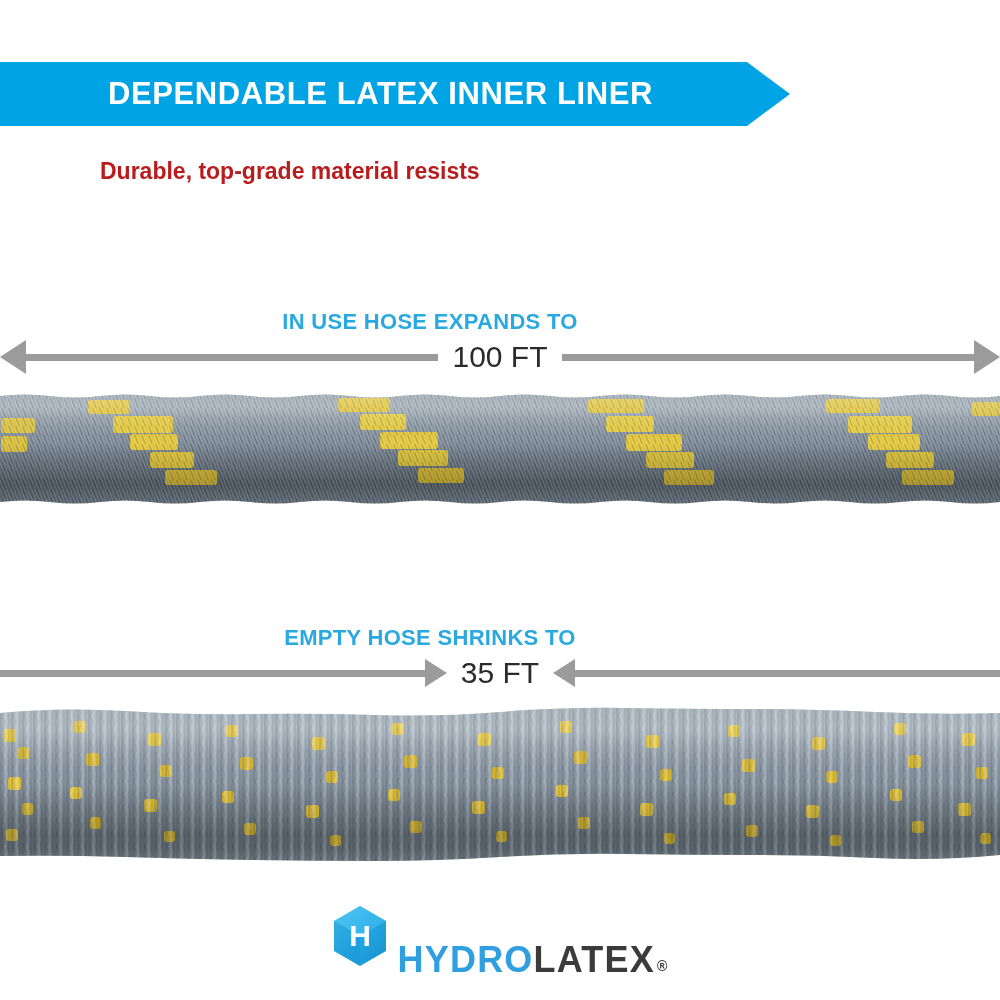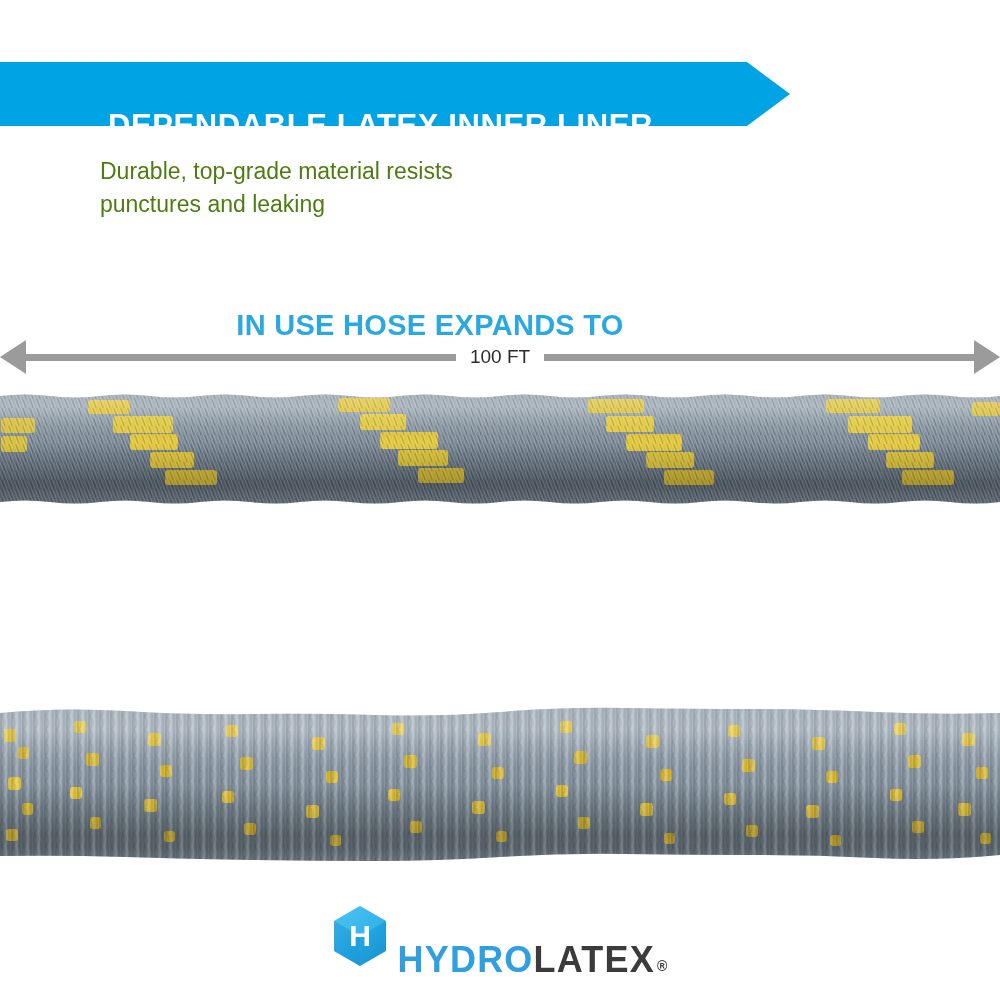--- a/index.html
+++ b/index.html
@@ -41,43 +41,42 @@
     position: absolute;
     left: 108px;
     top: 0;
     height: 64px;
     line-height: 64px;
     color: #ffffff;
     font-size: 31px;
     font-weight: bold;
     letter-spacing: 0.6px;
     white-space: nowrap;
-    margin-top: 32px;
   }
 
   
   .subtitle {
     position: absolute;
     left: 100px;
     top: 155px;
     width: 520px;
-    color: #4d7c0f;
+    color: #b91c1c;
     font-size: 23px;
     line-height: 33px;
-    font-weight: normal;
+    font-weight: bold;
   }
   .subtitle .line { display: block; }
 
   
   .measure-label {
     position: absolute;
     width: 860px;
     text-align: center;
     color: #2aa9e0;
-    font-size: 29px;
+    font-size: 22px;
     font-weight: bold;
     letter-spacing: 0.3px;
   }
   .measure-label.top { top: 309px; }
   .measure-label.bottom { top: 625px; }
 
   .dim-row {
     position: absolute;
     left: 0;
     width: 1000px;
@@ -90,21 +89,21 @@
 
   .dim-bar {
     flex: 1 1 auto;
     height: 7px;
     background: #9b9b9b;
   }
   .dim-value {
     flex: 0 0 auto;
     padding: 0 14px;
     color: #2b2b2b;
-    font-size: 19px;
+    font-size: 30px;
     font-weight: normal;
     white-space: nowrap;
     line-height: 34px;
   }
   .arrow-head {
     flex: 0 0 auto;
     width: 0;
     height: 0;
   }
   .arrow-left {
@@ -183,21 +182,20 @@
 
 <div class="page">
 
   <div class="banner-wrap">
     <div class="banner-shape"></div>
     <div class="banner-title">DEPENDABLE LATEX INNER LINER</div>
   </div>
 
   <div class="subtitle">
     <span class="line">Durable, top-grade material resists</span>
-    <span class="line">punctures and leaking</span>
   </div>
 
   <div class="measure-label top">IN USE HOSE EXPANDS TO</div>
 
   <div class="dim-row top">
     <span class="arrow-head arrow-left"></span>
     <span class="dim-bar"></span>
     <span class="dim-value">100 FT</span>
     <span class="dim-bar"></span>
     <span class="arrow-head arrow-right"></span>
@@ -279,21 +277,29 @@
           <stop offset="18%" stop-color="rgba(255,255,255,0.12)"></stop>
           <stop offset="45%" stop-color="rgba(0,0,0,0.00)"></stop>
           <stop offset="80%" stop-color="rgba(0,0,0,0.22)"></stop>
           <stop offset="100%" stop-color="rgba(0,0,0,0.10)"></stop>
         </linearGradient>
         <rect x="0" y="0" width="1000" height="118" fill="url(#shadeA)"></rect>
       </g>
     </svg>
   </div>
 
-
+  <div class="measure-label bottom">EMPTY HOSE SHRINKS TO</div>
+
+  <div class="dim-row bottom">
+    <span class="dim-bar"></span>
+    <span class="arrow-head arrow-right small"></span>
+    <span class="dim-value">35 FT</span>
+    <span class="arrow-head arrow-left small"></span>
+    <span class="dim-bar"></span>
+  </div>
 
   <div class="hose shrunk">
     <svg viewBox="0 0 1000 162" preserveAspectRatio="none" aria-hidden="true">
       <defs>
         <linearGradient id="hoseGradB" x1="0" y1="0" x2="0" y2="1">
           <stop offset="0%" stop-color="#8e9ca8"></stop>
           <stop offset="16%" stop-color="#a4b1bc"></stop>
           <stop offset="40%" stop-color="#8e9ca9"></stop>
           <stop offset="68%" stop-color="#76848f"></stop>
           <stop offset="90%" stop-color="#68757f"></stop>

